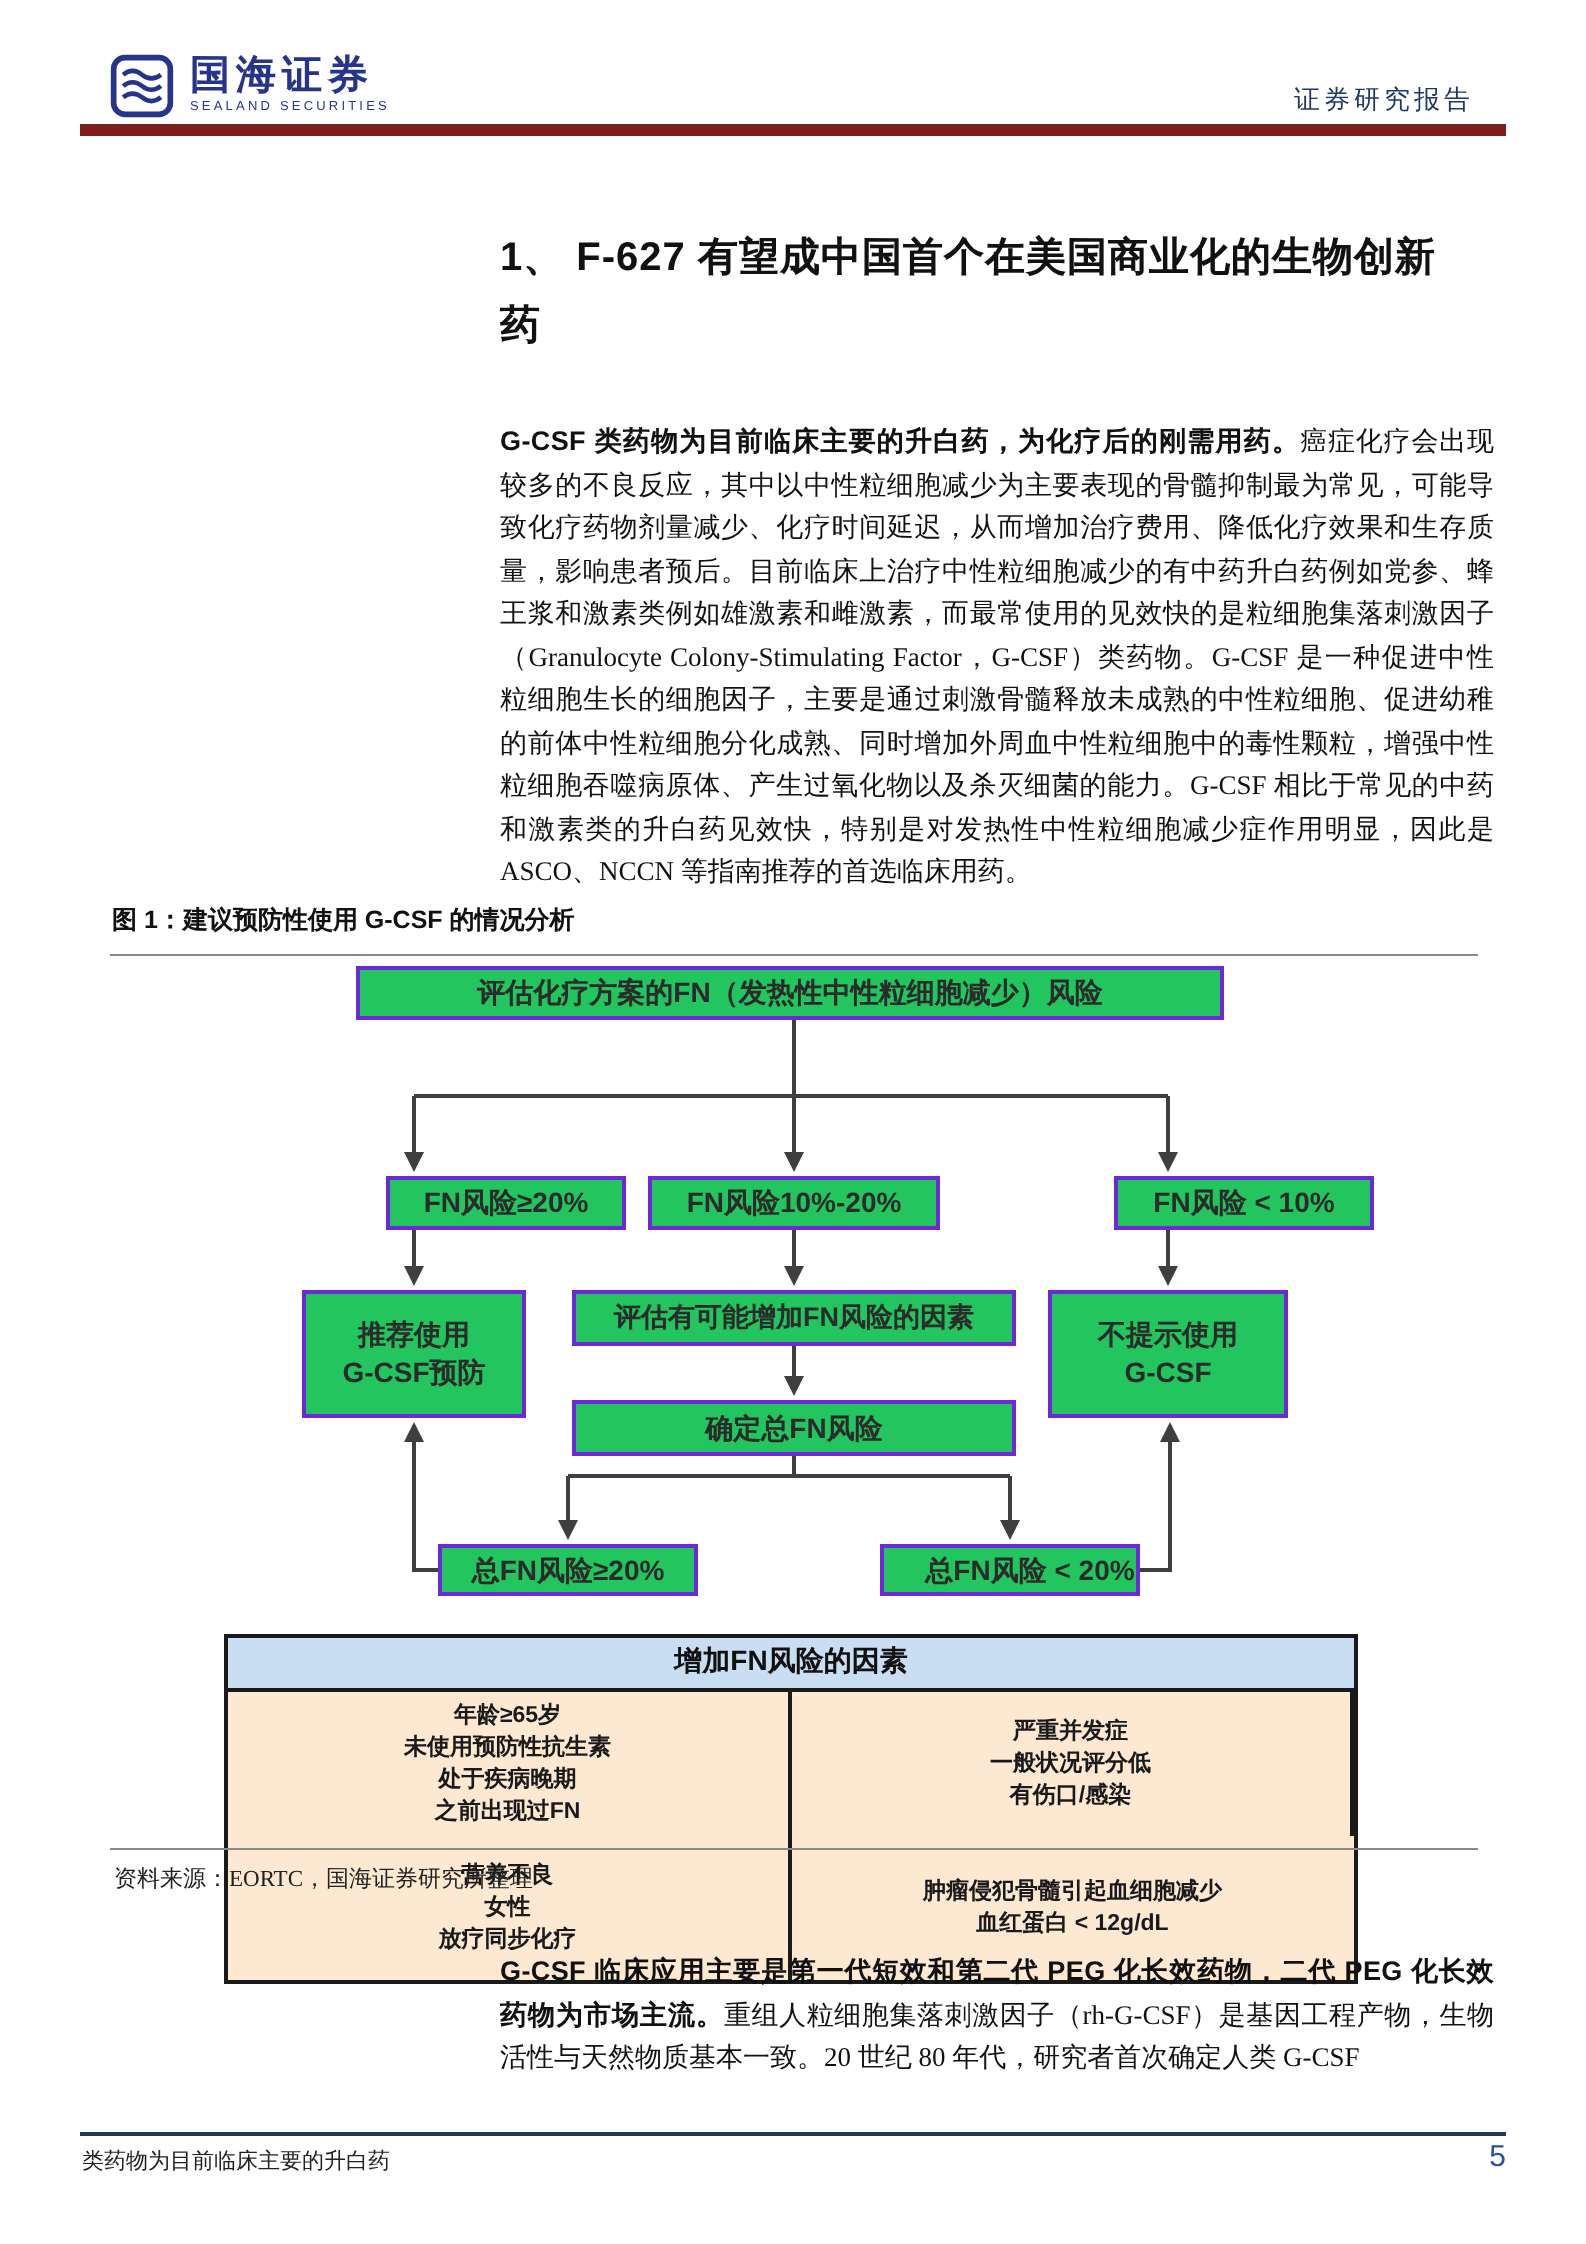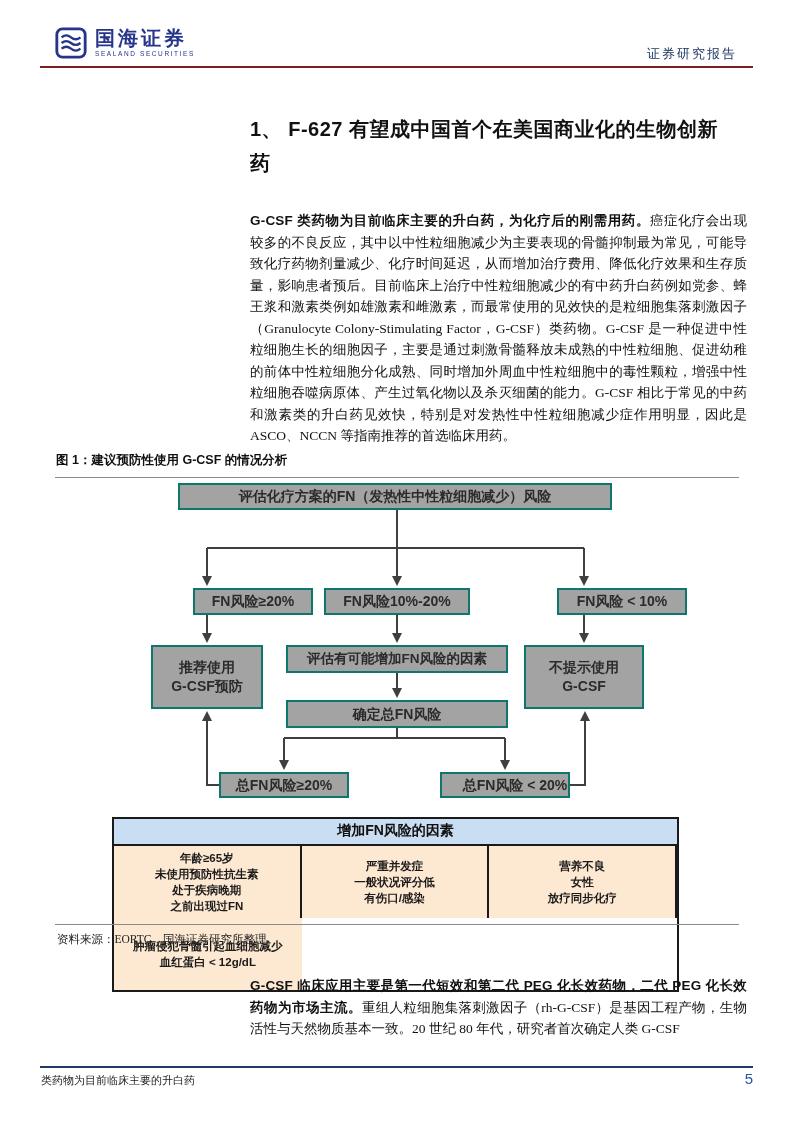--- a/index.html
+++ b/index.html
@@ -1,20 +1,20 @@
 <!DOCTYPE html>
 <html><head>
 <meta charset="utf-8">
 <style>
   * { margin:0; padding:0; box-sizing:border-box; }
   body { background:#e8e8e8; font-family:"Liberation Sans", sans-serif; }
   .page { position:relative; width:793px; height:1122px; background:#ffffff; margin:0 auto; overflow:hidden; }
 
   
-  .header { position:absolute; left:40px; top:24px; width:713px; height:44px; border-bottom:2px solid #7f1d1d; }
+  .header { position:absolute; left:40px; top:24px; width:713px; height:44px; border-bottom:6px solid #7f1d1d; }
   .brand { position:absolute; left:14px; top:2px; display:flex; align-items:center; gap:7px; }
   .brand-text { display:flex; flex-direction:column; line-height:1; }
   .brand-cn { font-size:20px; font-weight:bold; color:#27348b; letter-spacing:3px; }
   .brand-en { font-size:6.5px; color:#27348b; letter-spacing:1.6px; margin-top:3px; }
   .report-type { position:absolute; right:16px; bottom:3px; font-family:"Liberation Serif", serif; font-size:13px; color:#1f3864; letter-spacing:2px; }
 
   
   .section-title { position:absolute; left:250px; top:112px; width:505px; font-size:20px; font-weight:bold; color:#111; line-height:34px; white-space:pre-line; letter-spacing:0.5px; }
   .para { position:absolute; left:250px; width:497px; font-family:"Liberation Serif", serif; font-size:13.5px; color:#111; line-height:21.5px; text-align:justify; }
   .para b { font-family:Liberation Sans, sans-serif; letter-spacing:0.2px; }
@@ -24,29 +24,29 @@
   
   .fig-caption { position:absolute; left:56px; top:452px; font-size:12.5px; font-weight:bold; color:#111; }
   .rule { position:absolute; left:55px; width:684px; height:1px; background:#8a8a8a; }
   .rule-top { top:477px; }
   .rule-bottom { top:924px; }
   .fig-source { position:absolute; left:57px; top:932px; font-family:"Liberation Serif", serif; font-size:11.5px; color:#222; }
 
   
   .flow { position:absolute; left:47px; top:480px; width:700px; height:332px; }
   .flow svg.connectors { position:absolute; left:0; top:0; }
-  .fbox { position:absolute; border:2px solid #0f766e; background:#a3a3a3; color:#2b2b2b;
+  .fbox { position:absolute; border:2px solid #6d28d9; background:#22c55e; color:#2b2b2b;
           display:flex; align-items:center; justify-content:center; text-align:center;
           font-weight:bold; font-size:14px; line-height:1.35; white-space:pre-line; }
   .fbox.small { font-size:13.5px; }
 
   
   .risk-table { position:absolute; left:112px; top:817px; width:567px; border:2.5px solid #1a1a1a; }
   .risk-head { background:#c9def2; text-align:center; font-weight:bold; font-size:14px; color:#111; padding:3px 0 4px; border-bottom:2px solid #1a1a1a; }
-  .risk-body { display:grid; grid-template-columns:1fr 1fr 1fr; }
+  .risk-body { display:grid; grid-template-columns:1fr 1fr; }
   .risk-cell { background:#fde8d2; min-height:72px; display:flex; flex-direction:column; align-items:center; justify-content:center;
                font-weight:bold; font-size:11.5px; line-height:16px; color:#1a1a1a; text-align:center;
                white-space:pre-line; padding:4px 3px; border-right:2px solid #1a1a1a; }
   .risk-cell:last-child { border-right:none; }
 
   
   .footer-rule { position:absolute; left:40px; top:1066px; width:713px; height:2px; background:#1f3864; }
   .footer-disclaimer { position:absolute; left:41px; top:1073px; font-family:"Liberation Serif", serif; font-size:11px; color:#222; }
   .page-number { position:absolute; right:40px; top:1070px; font-size:15px; color:#2b50a8; }
 </style>

